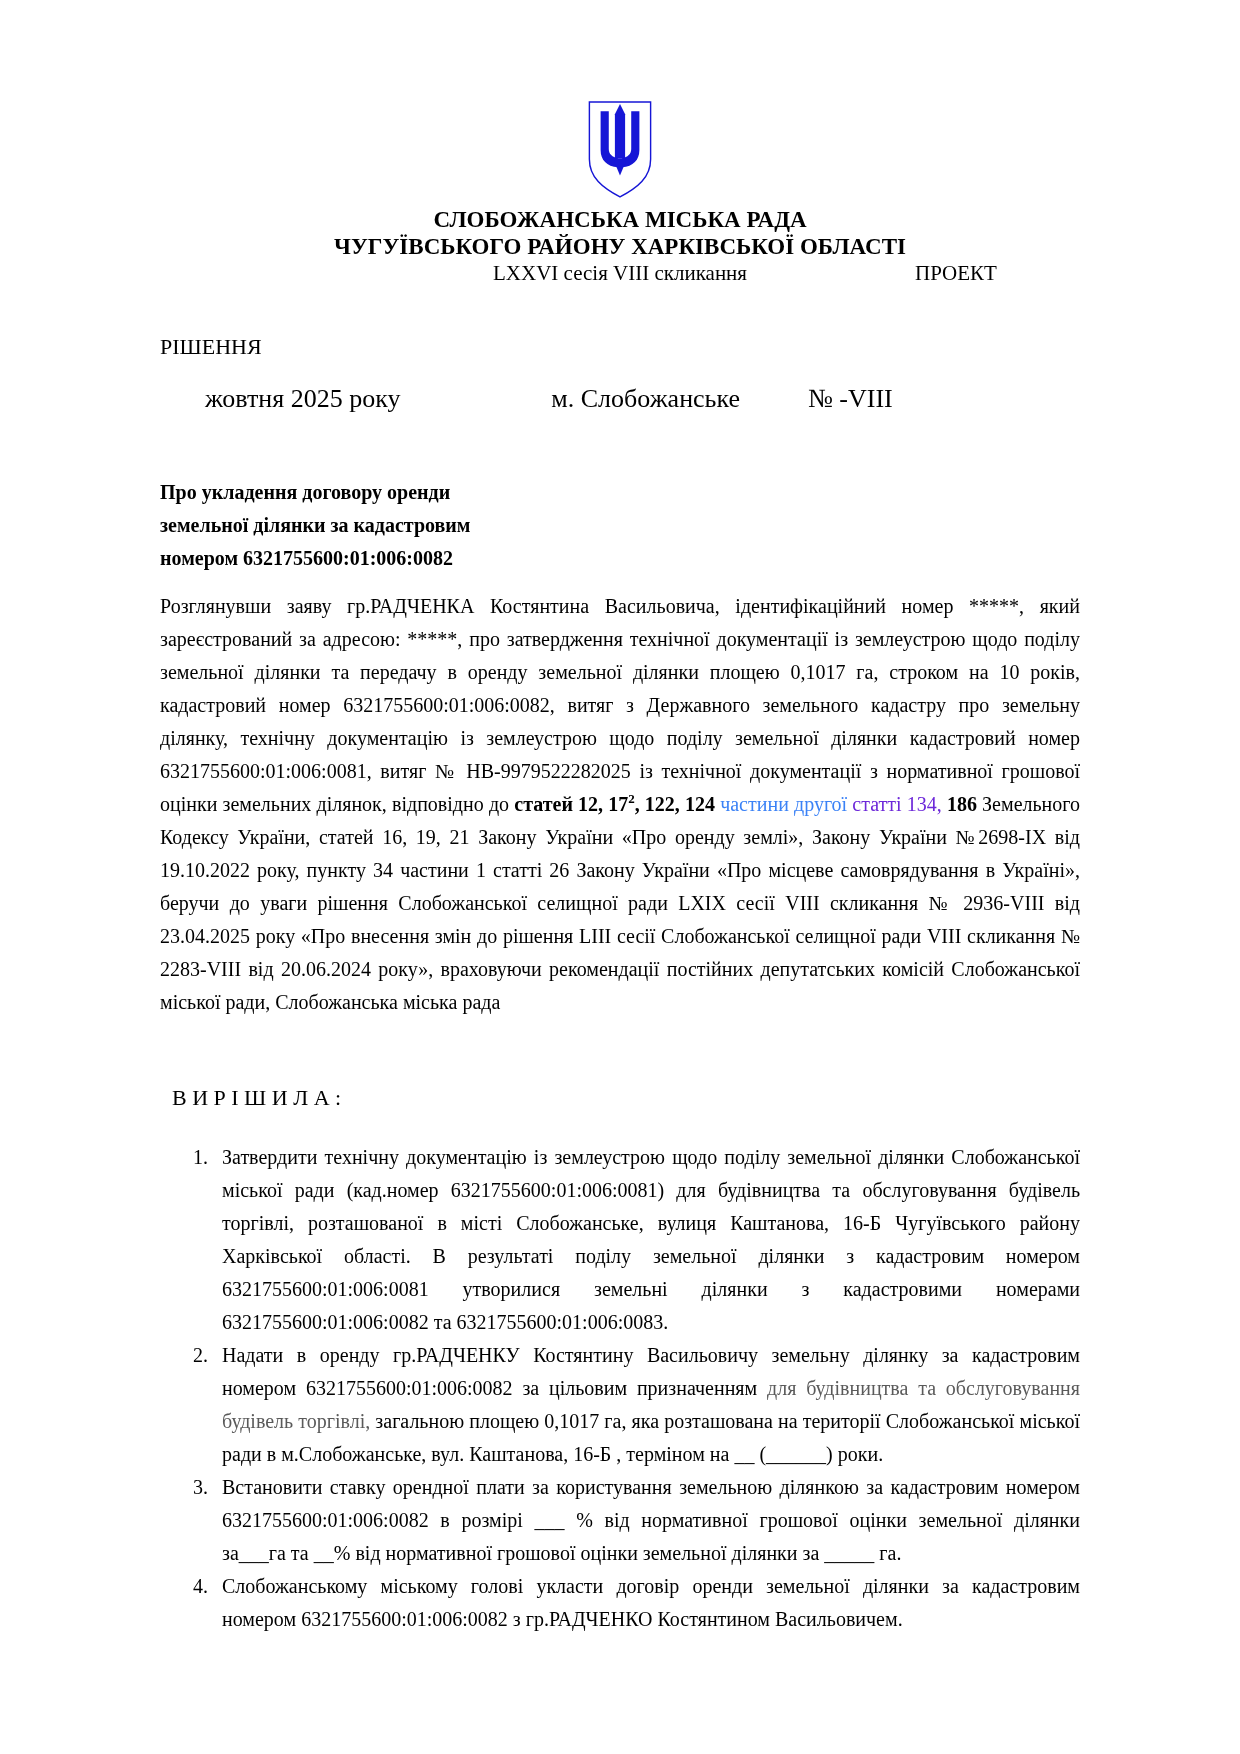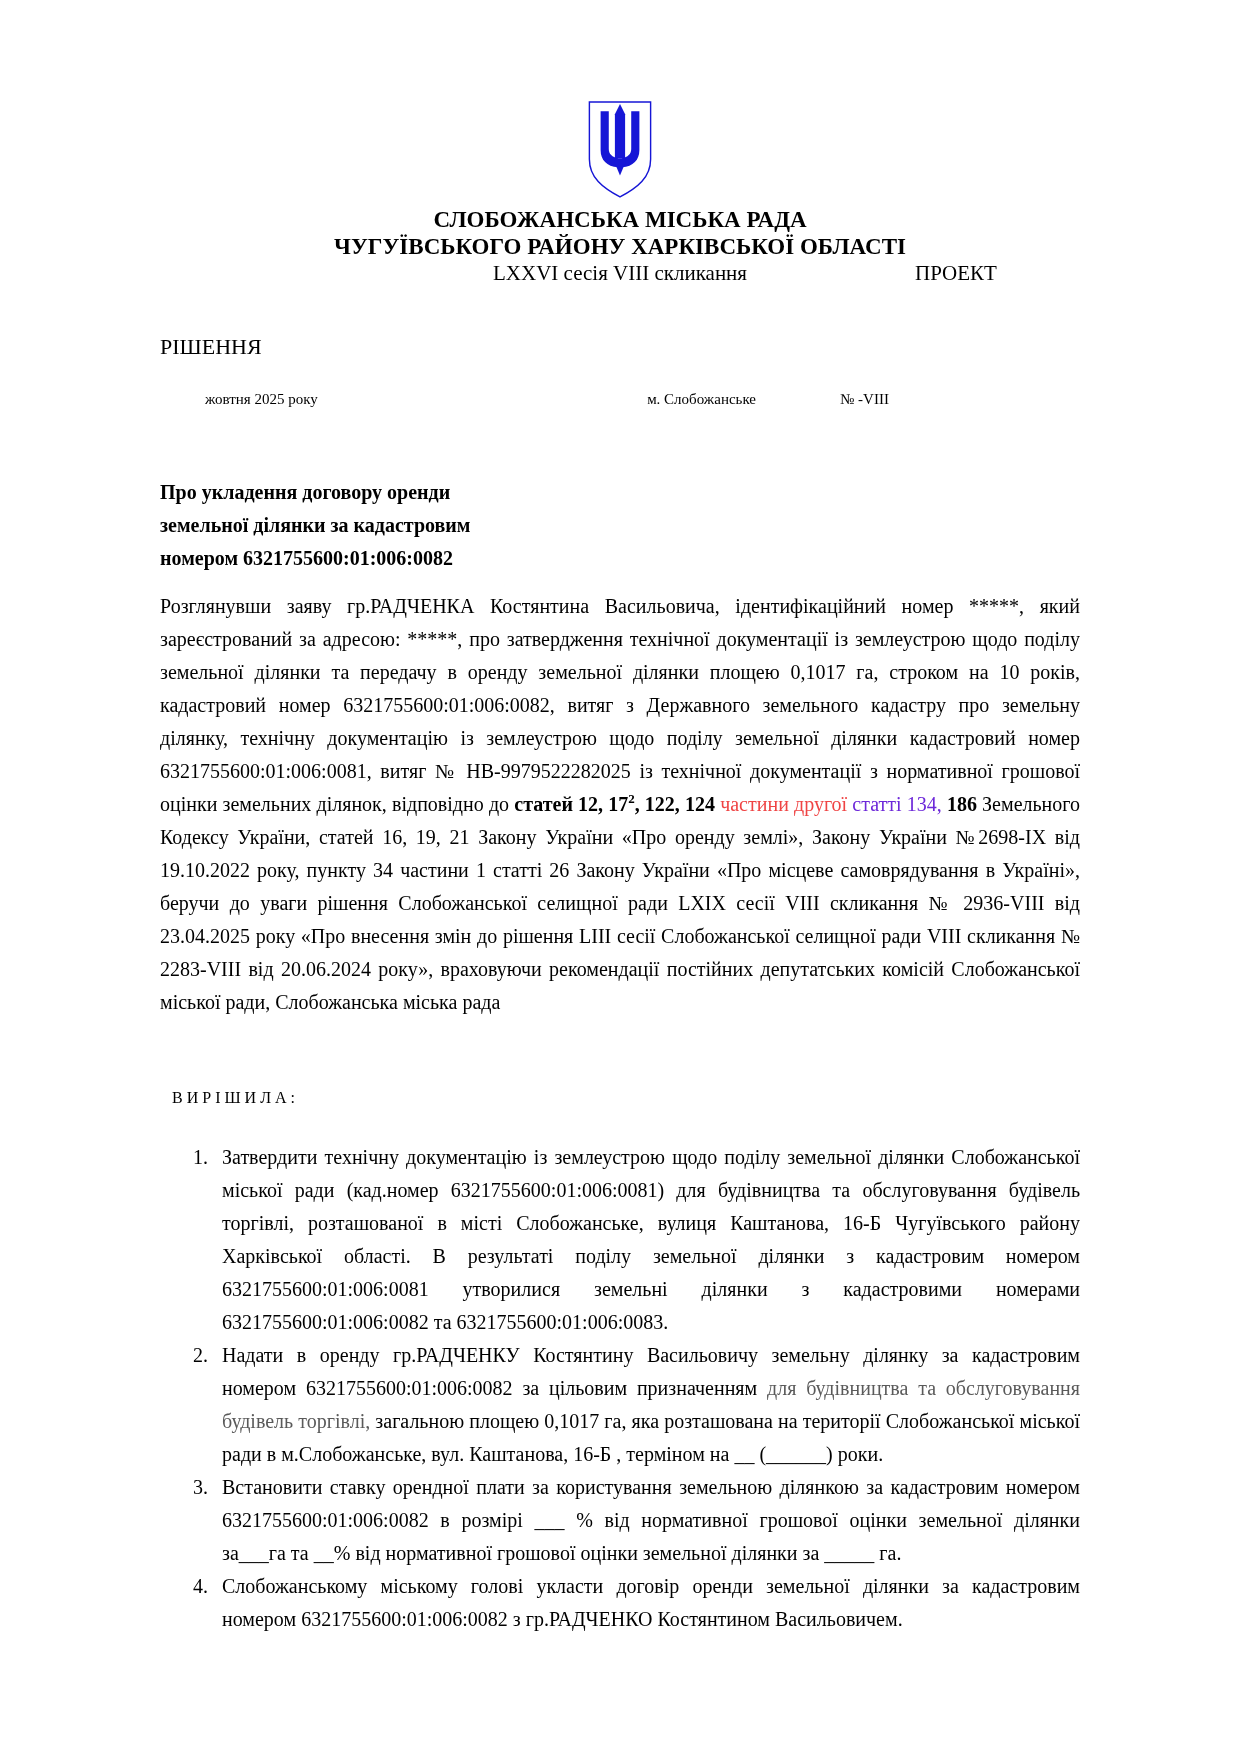--- a/index.html
+++ b/index.html
@@ -13,34 +13,34 @@
   .page { width: 920px; margin: 0 auto; position: relative; }
 
   .emblem { display: block; margin: 100px auto 6px auto; }
 
   .org-line { text-align: center; font-weight: bold; font-size: 23px; line-height: 27px; }
   .session-row { position: relative; text-align: center; font-size: 21px; line-height: 27px; }
   .proekt { position: absolute; left: 755px; top: 0; }
 
   .doc-type { margin-top: 47px; font-weight: normal; font-size: 22px; line-height: 26px; }
 
-  .date-row { margin-top: 26px; display: grid; grid-template-columns: 260px 320px 1fr; font-size: 15px; line-height: 26px; gap: 16px; }
+  .date-row { margin-top: 26px; display: grid; grid-template-columns: 260px 320px 1fr; font-size: 26px; line-height: 26px; }
   .date-row .c1 { padding-left: 45px; }
   .date-row .c2 { text-align: right; }
   .date-row .c3 { padding-left: 68px; }
 
   .subject { margin-top: 64px; font-weight: bold; font-size: 20px; line-height: 33px; }
 
   .preamble { margin: 15px 0 0 0; text-align: justify; font-size: 20px; line-height: 33px; }
   .preamble sup { font-size: 13px; line-height: 0; font-weight: bold; }
   .seg-bold { font-weight: bold; }
-  .seg-gray-dark { color: #ef4444; }
+  .seg-gray-dark { color: #3b82f6; }
   .seg-gray-light { color: #6d28d9; }
 
-  .resolved { margin-top: 66px; padding-left: 12px; font-size: 16px; line-height: 26px; }
+  .resolved { margin-top: 66px; padding-left: 12px; font-size: 22px; line-height: 26px; }
 
   ol.items { list-style: none; margin: 30px 0 0 0; padding: 0; }
   ol.items li {
     position: relative;
     padding-left: 62px;
     text-align: justify;
     font-size: 20px; line-height: 33px;
   }
   ol.items .num { position: absolute; left: 33px; top: 0; }
   .item-bold { font-weight: normal; }

